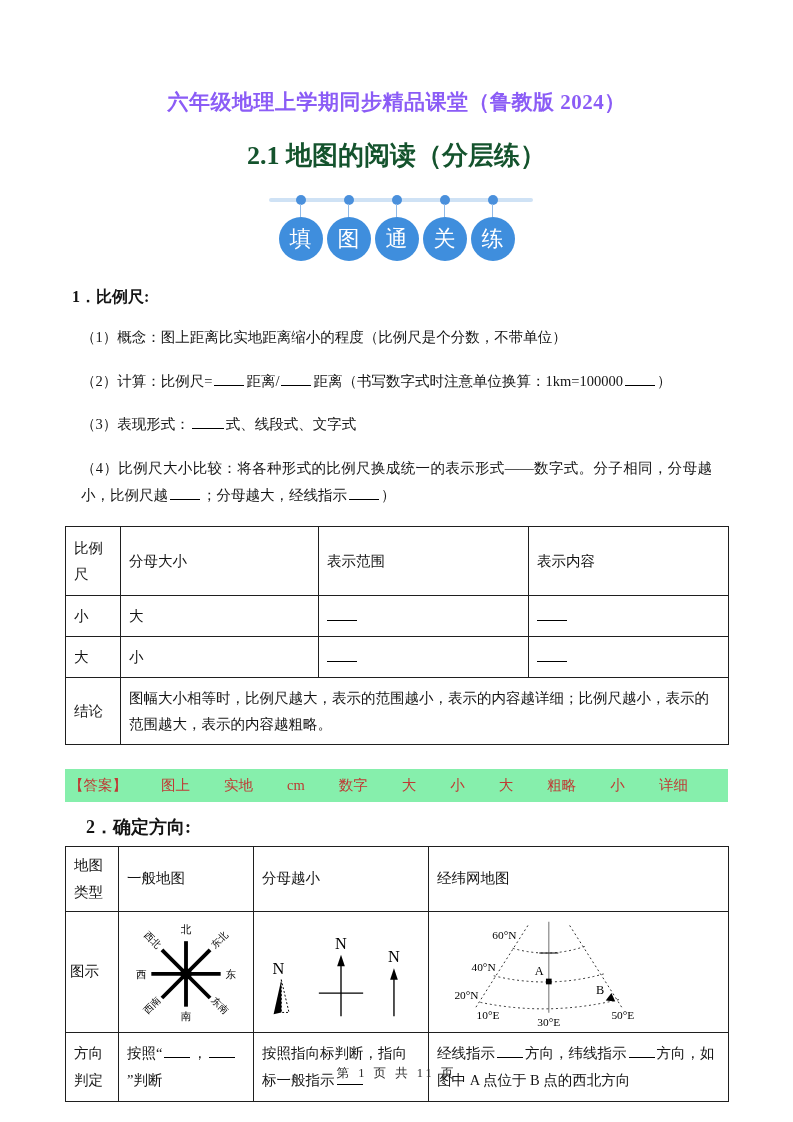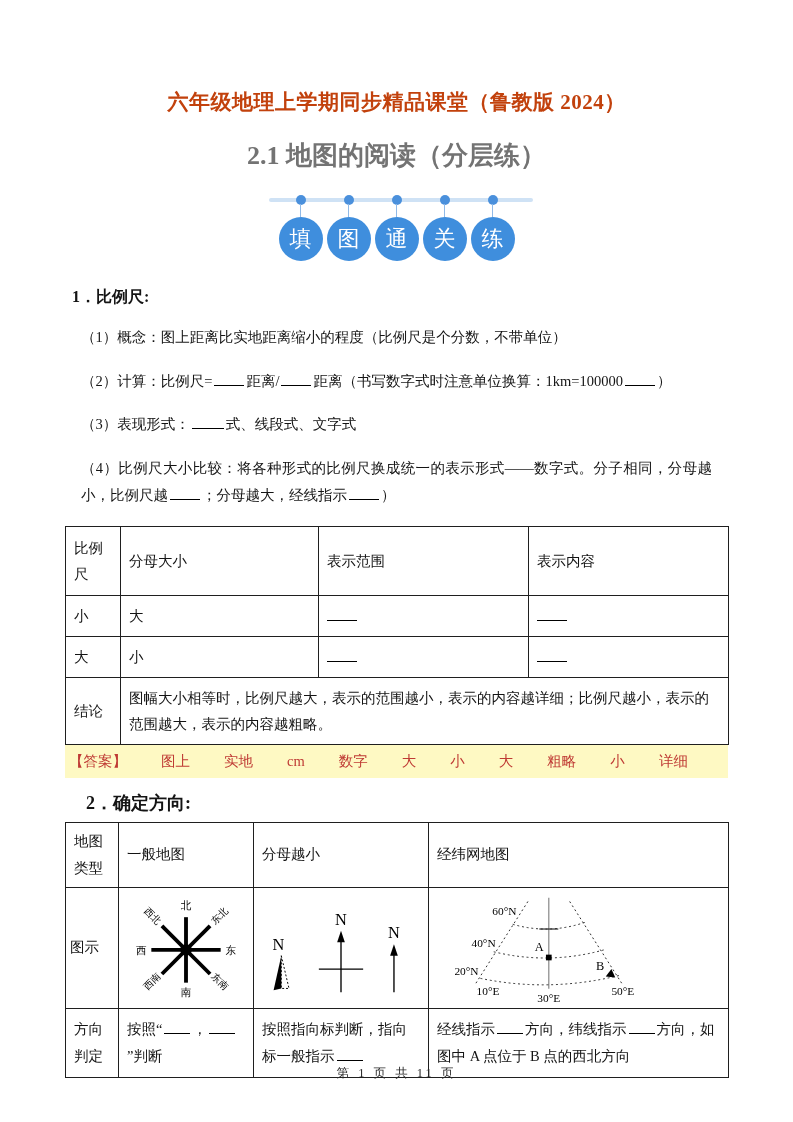--- a/index.html
+++ b/index.html
@@ -4,24 +4,24 @@
 <style>
   html,body{margin:0;padding:0;background:#e8e8e8;}
   .page{
     width:793px;height:1122px;position:relative;background:#ffffff;
     font-family:"Liberation Serif","DejaVu Serif",serif;color:#141414;
     margin:0 auto;overflow:hidden;
   }
   .content{padding:0 65px;}
   .doc-title{
     padding-top:88px;text-align:center;font-size:21px;font-weight:bold;
-    letter-spacing:.5px;color:#c2410c;
+    letter-spacing:.5px;color:#8b5cf6;
   }
   .doc-subtitle{
-    margin-top:22px;text-align:center;font-size:26px;font-weight:bold;color:#737373;
+    margin-top:22px;text-align:center;font-size:26px;font-weight:bold;color:#14532d;
   }
   
   .banner{position:relative;width:236px;margin:18px auto 0;height:76px;}
   .banner-line{position:absolute;left:-10px;right:-18px;top:7px;height:4px;background:#cfe2f5;border-radius:2px;}
   .b-item{position:absolute;top:0;width:44px;}
   .b-item:nth-of-type(2){left:0;}
   .b-item:nth-of-type(3){left:48px;}
   .b-item:nth-of-type(4){left:96px;}
   .b-item:nth-of-type(5){left:144px;}
   .b-item:nth-of-type(6){left:192px;}
@@ -39,21 +39,21 @@
   
   table{border-collapse:collapse;width:663px;font-size:14.5px;table-layout:fixed;}
   td{border:1.4px solid #1f1f1f;padding:5px 8px;vertical-align:middle;line-height:26px;word-break:break-all;}
   .t1{margin-top:12px;}
   .t1 .hrow td{height:58px;vertical-align:middle;}
   .t1 .drow td{height:30px;}
   .t1 .crow td{height:56px;}
   .cellblank{display:inline-block;width:30px;border-bottom:1.6px solid #000;height:9px;}
   
   .ans-band{
-    background:#fef9c3;height:33px;display:flex;align-items:center;
+    margin-top:24px;background:#86efac;height:33px;display:flex;align-items:center;
     justify-content:space-between;padding:0 40px 0 4px;color:#bf3a34;font-size:14.5px;text-align:right;
   }
   .sec2-heading{font-size:18px;font-weight:bold;margin:13px 0 7px 21px;}
   .t2 td{line-height:27px;}
   .t2 .hrow td{height:52px;}
   .t2 .figrow td{height:112px;padding:4px;}
   .t2 .dirrow td{height:58px;vertical-align:middle;}
   .figbox{display:block;}
   svg text{font-family:"Liberation Serif","DejaVu Serif",serif;}
   .footer{

